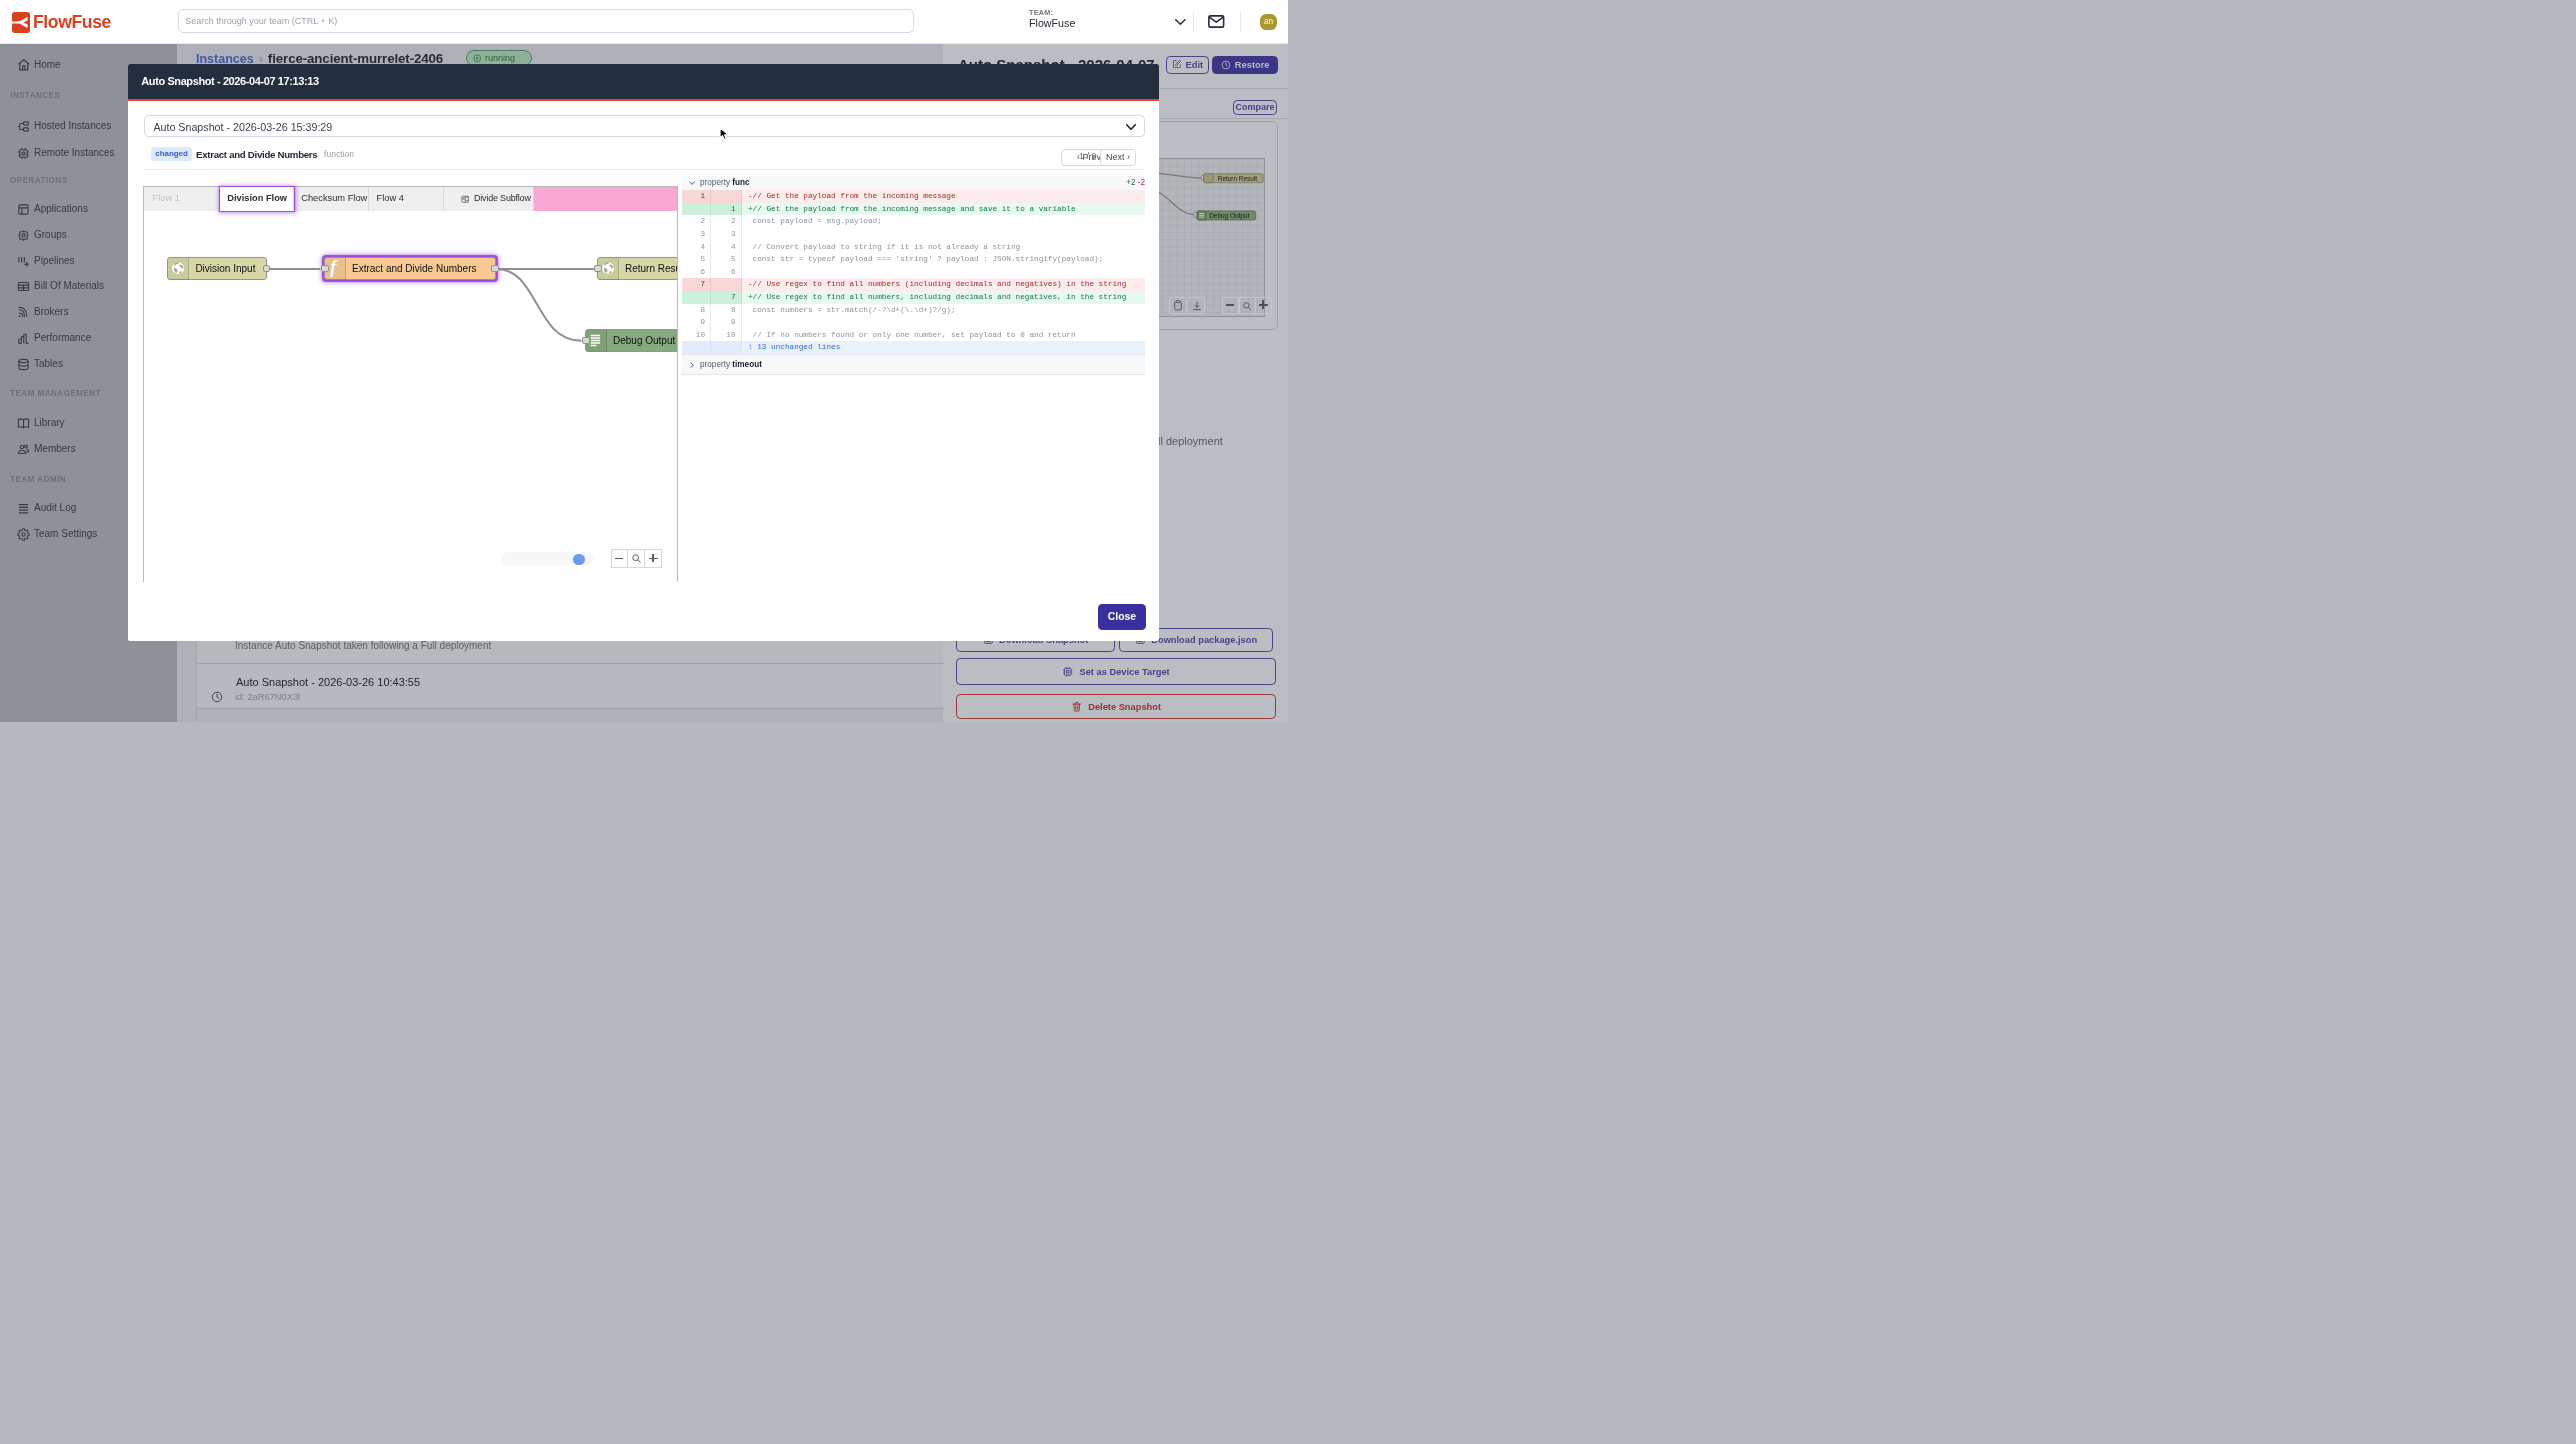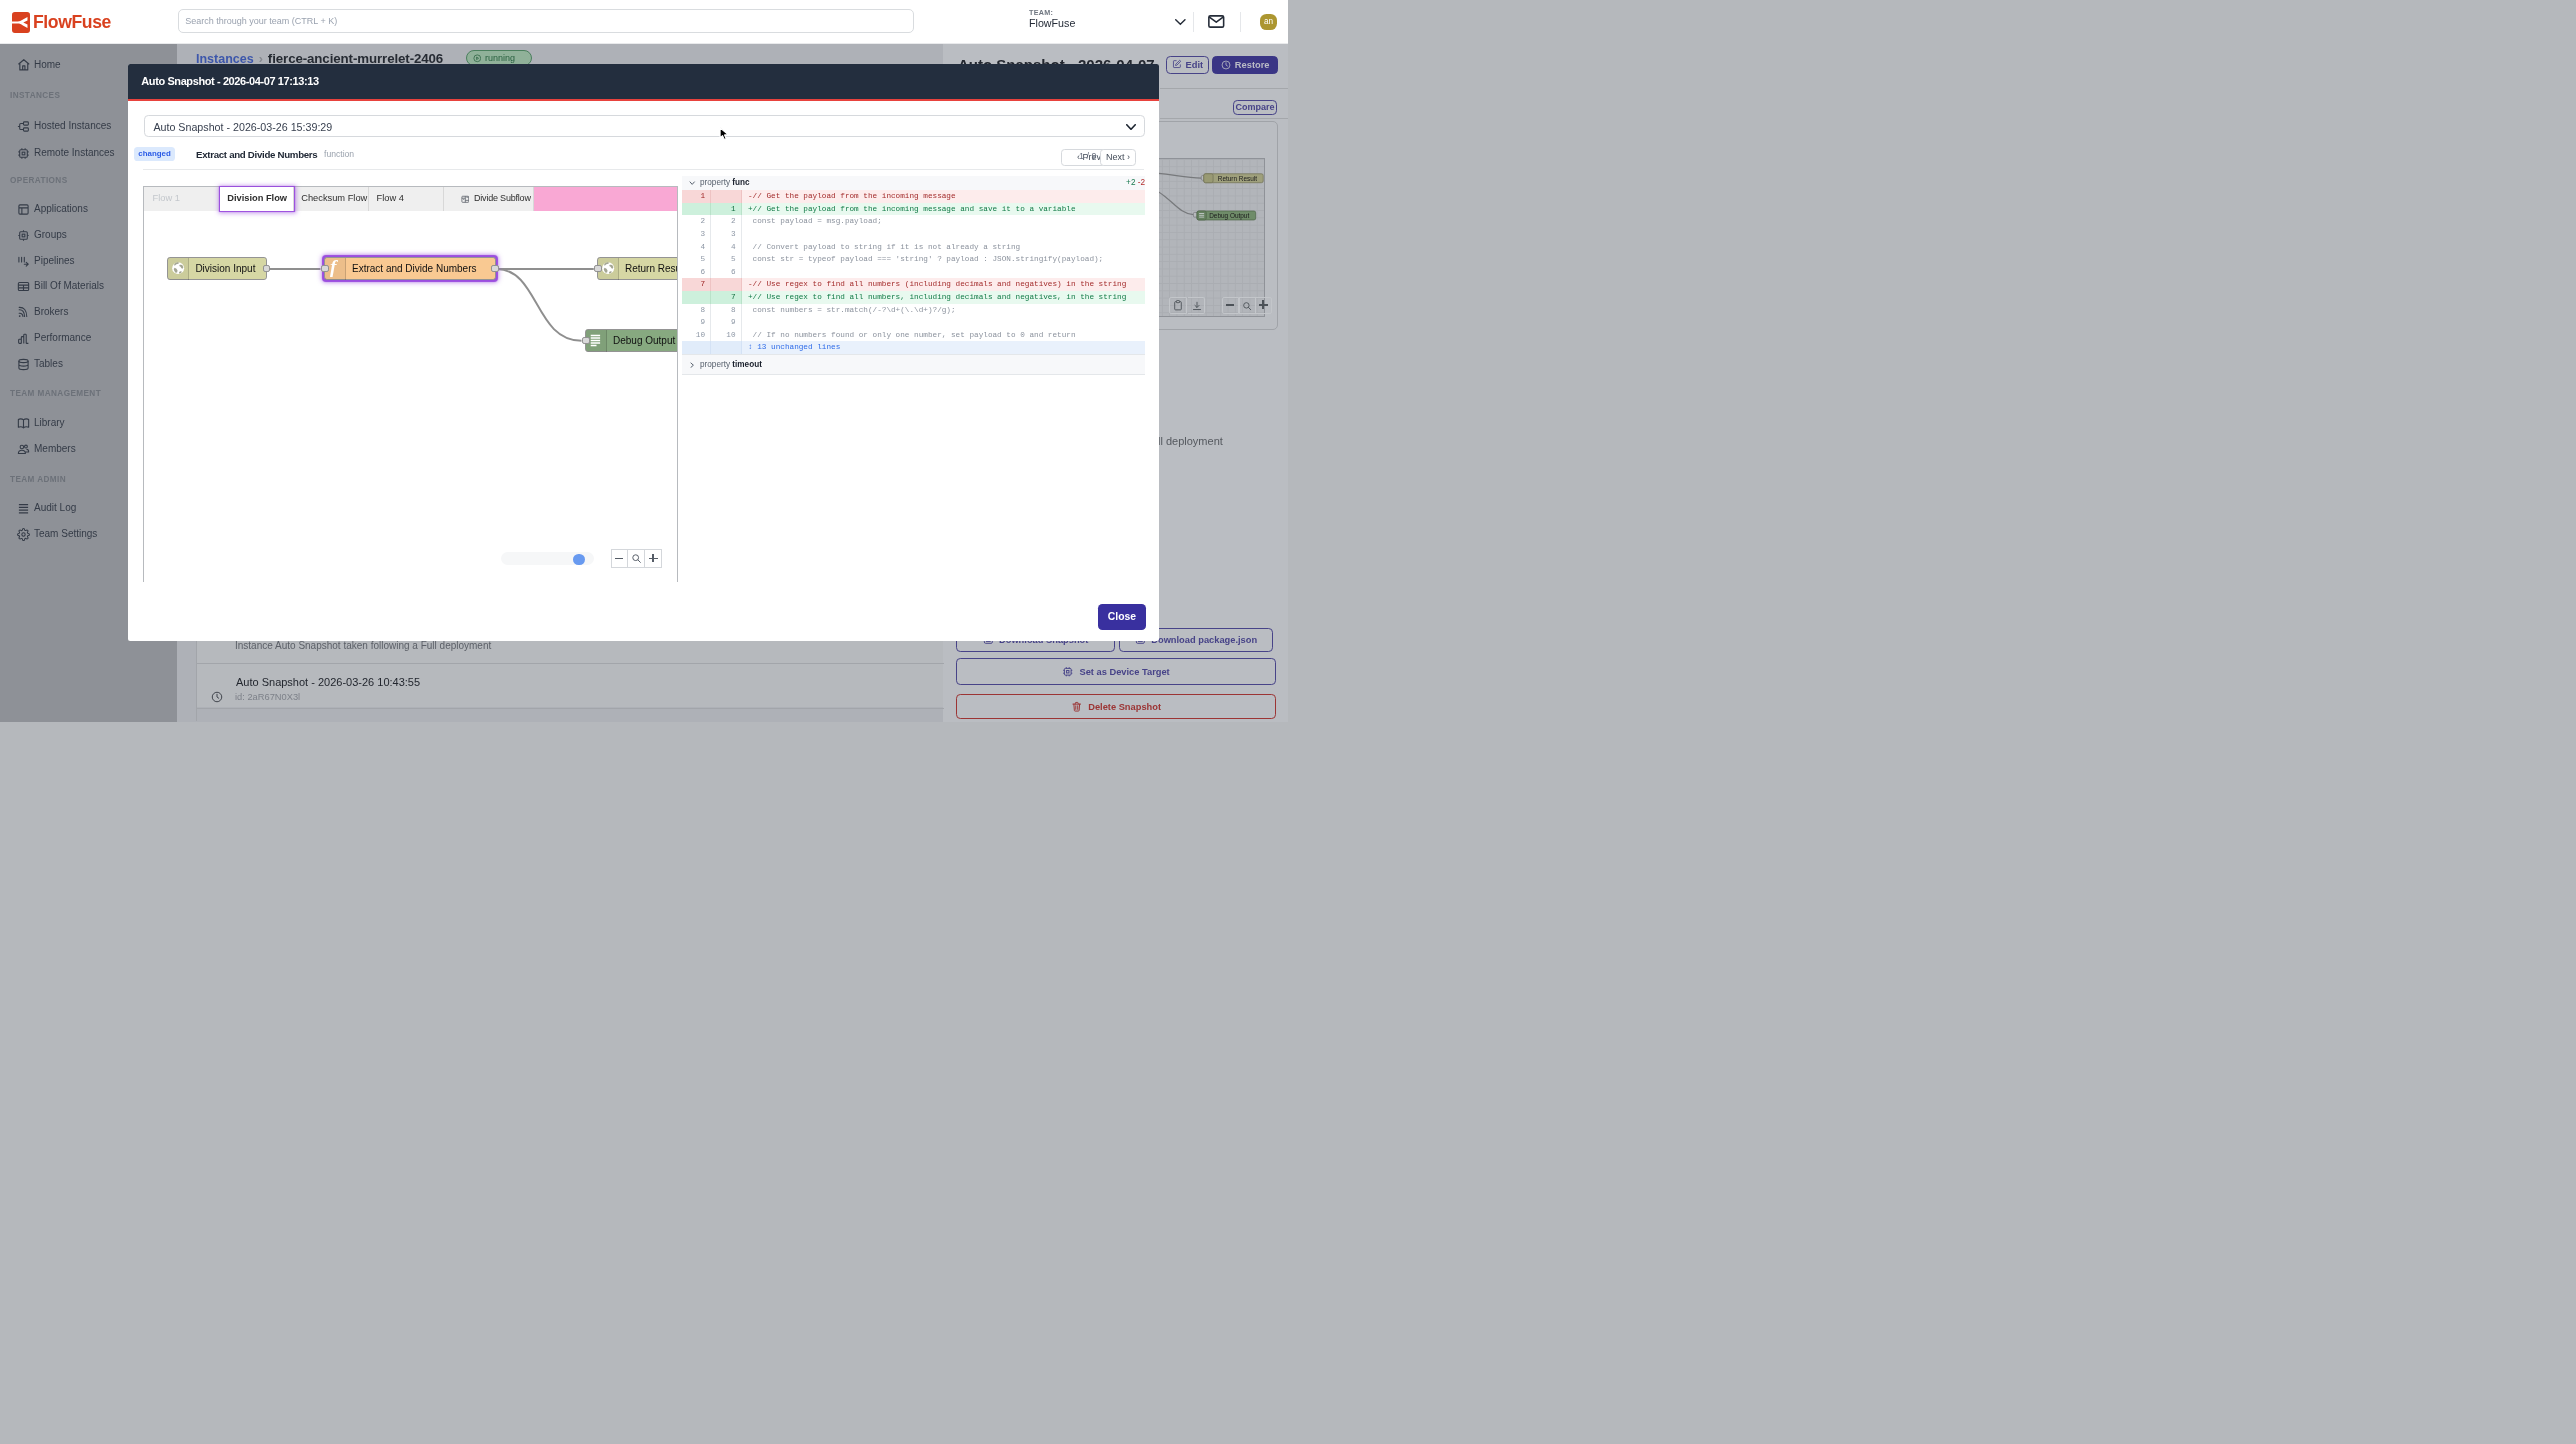--- a/index.html
+++ b/index.html
@@ -30,21 +30,21 @@
 
 .rp-btn { position:absolute; border:0.7px solid #474388; border-radius:4.3px; color:#474388; font-weight:700; font-size:9.3px; text-align:center; }
 #rheading { position:absolute; left:958px; top:12px; font-size:15px; font-weight:700; color:#23272f; white-space:nowrap; }
 
 #modal { position:absolute; left:128px; top:64px; width:1031px; height:577px; background:#fff; border-radius:2.1px; z-index:60; }
 #mhead { position:absolute; left:0; top:0; width:1031px; height:35px; background:#232e3e; border-radius:2.1px 2.1px 0 0; }
 #mhead .t { position:absolute; left:13.3px; top:10.7px; font-size:11px; letter-spacing:-0.4px; font-weight:700; color:#fff; }
 #redline { position:absolute; left:0; top:35px; width:1031px; height:1.8px; background:#e8423d; }
 #mselect { position:absolute; left:15.8px; top:51px; width:1001px; height:22px; border:0.7px solid #d6d9dd; border-radius:4.3px; }
 #mselect .v { position:absolute; left:8.6px; top:5px; font-size:10.7px; color:#394150; }
-#badge { position:absolute; left:6px; top:83px; height:14px; padding:0 4.3px; background:#dbe9fd; color:#2b5ce6; border-radius:3.6px; font-size:7.9px; font-weight:700; line-height:14px; }
+#badge { position:absolute; left:23px; top:83px; height:14px; padding:0 4.3px; background:#dbe9fd; color:#2b5ce6; border-radius:3.6px; font-size:7.9px; font-weight:700; line-height:14px; }
 #chtitle { position:absolute; left:68px; top:85px; font-size:9.7px; letter-spacing:-0.3px; font-weight:700; color:#212936; }
 #chfn { position:absolute; left:196px; top:85px; font-size:8.6px; color:#9aa2ad; }
 .pnbtn { position:absolute; top:85px; height:17px; border:0.7px solid #d6d9dd; border-radius:3.6px; background:#fff; font-size:9px; color:#434c59; text-align:center; line-height:15.8px; }
 #pn79 { position:absolute; left:951px; top:87px; font-size:9px; color:#6b7280; }
 #mdivider { position:absolute; left:15px; top:105px; width:1001px; height:0.7px; background:#e7e9eb; }
 
 #fed { position:absolute; left:15px; top:122px; width:535px; height:396px; border:0.7px solid #b7babe; background:#f4f4f4; }
 .tab { position:absolute; top:0; height:23.6px; background:#efefef; border-right:0.7px solid #d8d8d8; font-size:9.3px; color:#2e2e2e; line-height:23.6px; white-space:nowrap; overflow:hidden; }
 #tabbar { position:absolute; left:0; top:0; width:533px; height:36px; background:#f9a8d4; border-bottom:0.7px solid #d8d8d8; }
 #canvas { position:absolute; left:0; top:23.6px; width:533px; height:371px; background:#fff;

